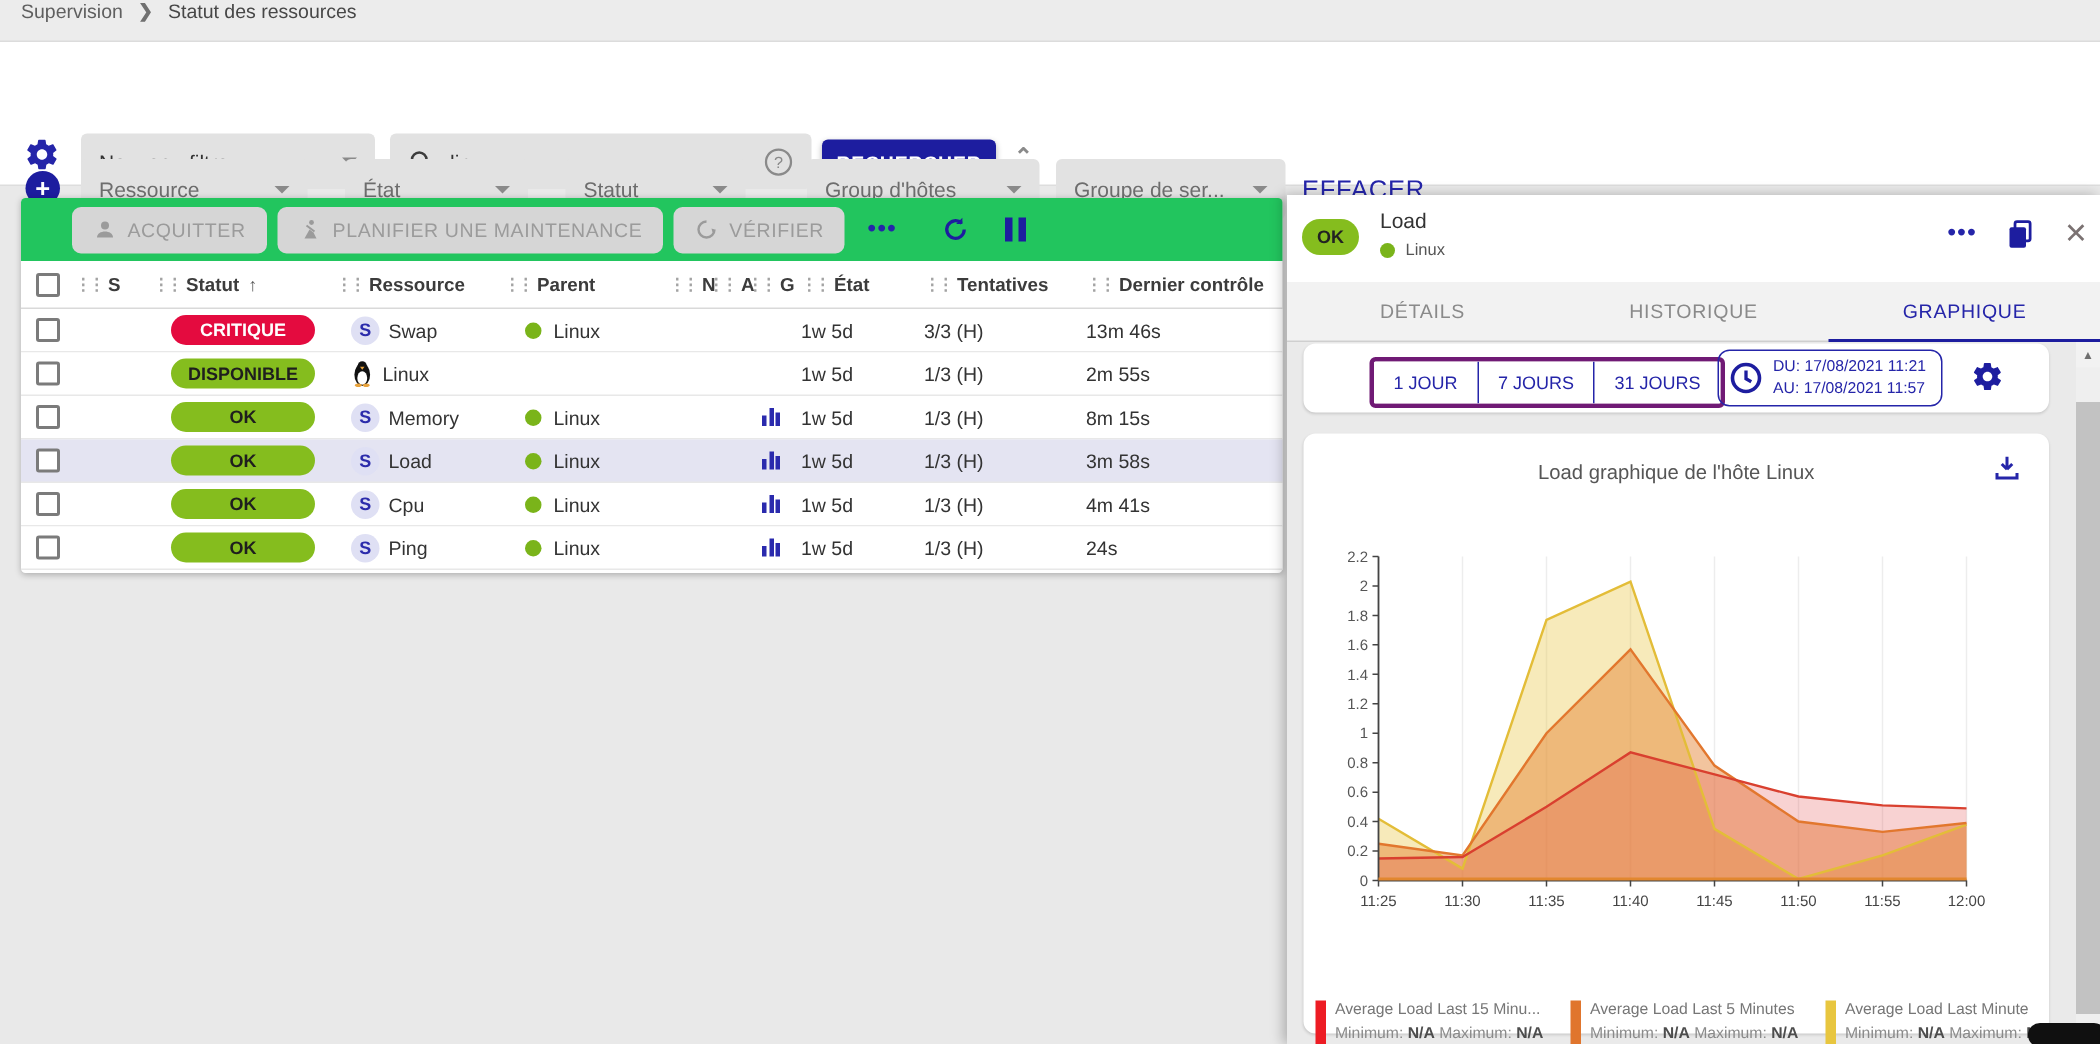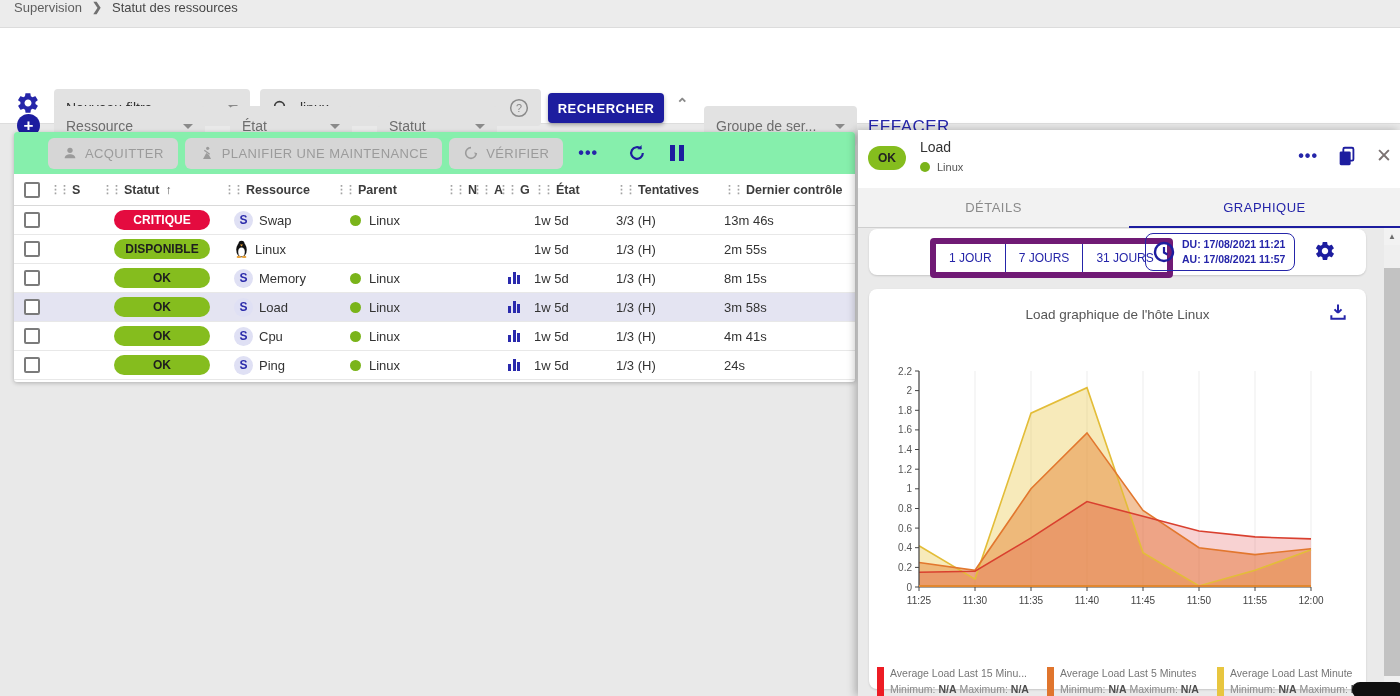--- a/index.html
+++ b/index.html
@@ -29,21 +29,21 @@
     font-weight:bold; cursor:pointer; }
   .plus-circle { position:absolute; left:17px; top:86px; width:23px; height:23px; border-radius:50%;
     background:#1d1d9f; color:#fff; display:flex; align-items:center; justify-content:center;
     font-size:17px; font-weight:bold; cursor:pointer; }
   .clear-link { position:absolute; left:868px; top:89px; color:#2525a9; font-size:17px; letter-spacing:.5px;
     cursor:pointer; }
 
   
   .table-card { position:absolute; left:14px; top:132px; width:841px; height:250px; background:#fff;
     border-radius:3px; box-shadow:0 1px 4px rgba(0,0,0,.25); }
-  .tbl-toolbar { height:42px; background:#86efac; border-radius:3px 3px 0 0; display:flex; align-items:center;
+  .tbl-toolbar { height:42px; background:#22c55e; border-radius:3px 3px 0 0; display:flex; align-items:center;
     padding-left:34px; gap:7px; }
   .tb-btn { height:31px; background:#d6d6d6; border:none; border-radius:6px; color:#9b9b9b; font-size:13px;
     letter-spacing:.4px; padding:0 14px; display:flex; align-items:center; gap:7px; }
   .tb-more { color:#2525a9; font-weight:bold; font-size:16px; letter-spacing:1px; margin-left:8px; cursor:pointer; }
   .tb-ico { margin-left:22px; cursor:pointer; display:flex; align-items:center; }
   .pause-ico { display:flex; gap:4px; }
   .pause-ico i { width:5px; height:16px; background:#1d1d9f; display:block; }
 
   .grid-row { display:grid; grid-template-columns:36px 52px 122px 112px 110px 26px 26px 36px 82px 108px 1fr;
     align-items:center; }
@@ -83,28 +83,28 @@
   .p-close { color:#7b7272; font-size:19px; cursor:pointer; }
   .tabs { position:absolute; left:0; top:58px; width:542px; height:40px; background:#f2f2f2;
     border-bottom:1px solid #cfcfcf; display:flex; }
   .tab { flex:1; display:flex; align-items:center; justify-content:center; font-size:13px; letter-spacing:.5px;
     color:#8a8a8a; cursor:pointer; position:relative;text-align:right; }
   .tab.active { color:#2525a9; }
   .tab.active::after { content:""; position:absolute; left:0; right:0; bottom:-1px; height:2px; background:#1d1d9f; }
 
   .time-card { position:absolute; left:11px; top:99px; width:497px; height:46px; background:#fff; border-radius:8px;
     box-shadow:0 1px 2px rgba(0,0,0,.15); }
-  .seg-group { position:absolute; left:44px; top:9px; display:flex; border:6px solid #701a75; border-radius:4px;
-    overflow:hidden; background:#fff;margin-left:17px; }
+  .seg-group { position:absolute; left:44px; top:9px; display:flex; border:3px solid #701a75; border-radius:4px;
+    overflow:hidden; background:#fff; }
   .seg { height:28px; padding:0 13px; display:flex; align-items:center; font-size:12px; color:#2525a9;
     border-left:1px solid #2525a9; cursor:pointer; background:#fff; }
   .seg:first-child { border-left:none; }
   .date-box { position:absolute; left:276px; top:4px; width:150px; height:38px; border:1px solid #2525a9;
     border-radius:8px; display:flex; align-items:center; padding:0 6px; gap:6px; cursor:pointer; }
-  .date-lines { font-size:10.5px; color:#2525a9; font-weight:bold; line-height:1.45; white-space:nowrap; }
+  .date-lines { font-size:10.5px; color:#2525a9; font-weight:normal; line-height:1.45; white-space:nowrap; }
   .gear-btn { position:absolute; left:445px; top:11px; cursor:pointer; }
 
   .chart-card { position:absolute; left:11px; top:159px; width:497px; height:400px; background:#fff;
     border-radius:8px; box-shadow:0 1px 2px rgba(0,0,0,.15); }
   .chart-title { position:absolute; left:0; top:18px; width:100%; text-align:center; font-size:13.5px; color:#565656; }
   .dl-btn { position:absolute; right:18px; top:13px; cursor:pointer; }
   #chart-svg { position:absolute; left:10px; top:72px; }
   .legend { position:absolute; left:8px; top:336px; display:flex; }
   .legend-item { width:170px; display:flex; gap:6px; cursor:pointer;margin-top:40px; }
   .legend-swatch { width:7px; height:46px; flex:none; margin-top:2px; }
@@ -158,20 +158,24 @@
   <div class="gsel" style="left:54px;top:78px;width:151px;height:40px">
     <span>Ressource</span>
       <i class="arr"></i>
   </div>
   <div class="gsel" style="left:230px;top:78px;width:122px;height:40px">
     <span>État</span>
       <i class="arr"></i>
   </div>
   <div class="gsel" style="left:377px;top:78px;width:120px;height:40px">
     <span>Statut</span>
+      <i class="arr"></i>
+  </div>
+  <div class="gsel" style="left:538px;top:78px;width:155px;height:40px">
+    <span>Group d'hôtes</span>
       <i class="arr"></i>
   </div>
   <div class="gsel" style="left:704px;top:78px;width:153px;height:40px">
     <span>Groupe de ser...</span>
       <i class="arr"></i>
   </div>
   <div class="clear-link">EFFACER</div>
 </div>
 
 <div class="table-card">
@@ -415,20 +419,21 @@
       <svg width="22" height="22" viewBox="0 0 24 24">
         <rect x="8" y="3" width="11" height="14" rx="1.5" fill="none" stroke="#1d1d9f" stroke-width="2"></rect>
         <rect x="4" y="7" width="12" height="15" rx="1.5" fill="#1d1d9f"></rect>
       </svg>
       <span class="p-close">✕</span>
     </div>
   </div>
 
   <div class="tabs">
     <div class="tab">DÉTAILS</div>
+    <div class="tab">HISTORIQUE</div>
     <div class="tab active">GRAPHIQUE</div>
   </div>
 
   <div class="time-card">
     <div class="seg-group">
       <div class="seg">1 JOUR</div>
       <div class="seg">7 JOURS</div>
       <div class="seg">31 JOURS</div>
     </div>
     <div class="date-box">

